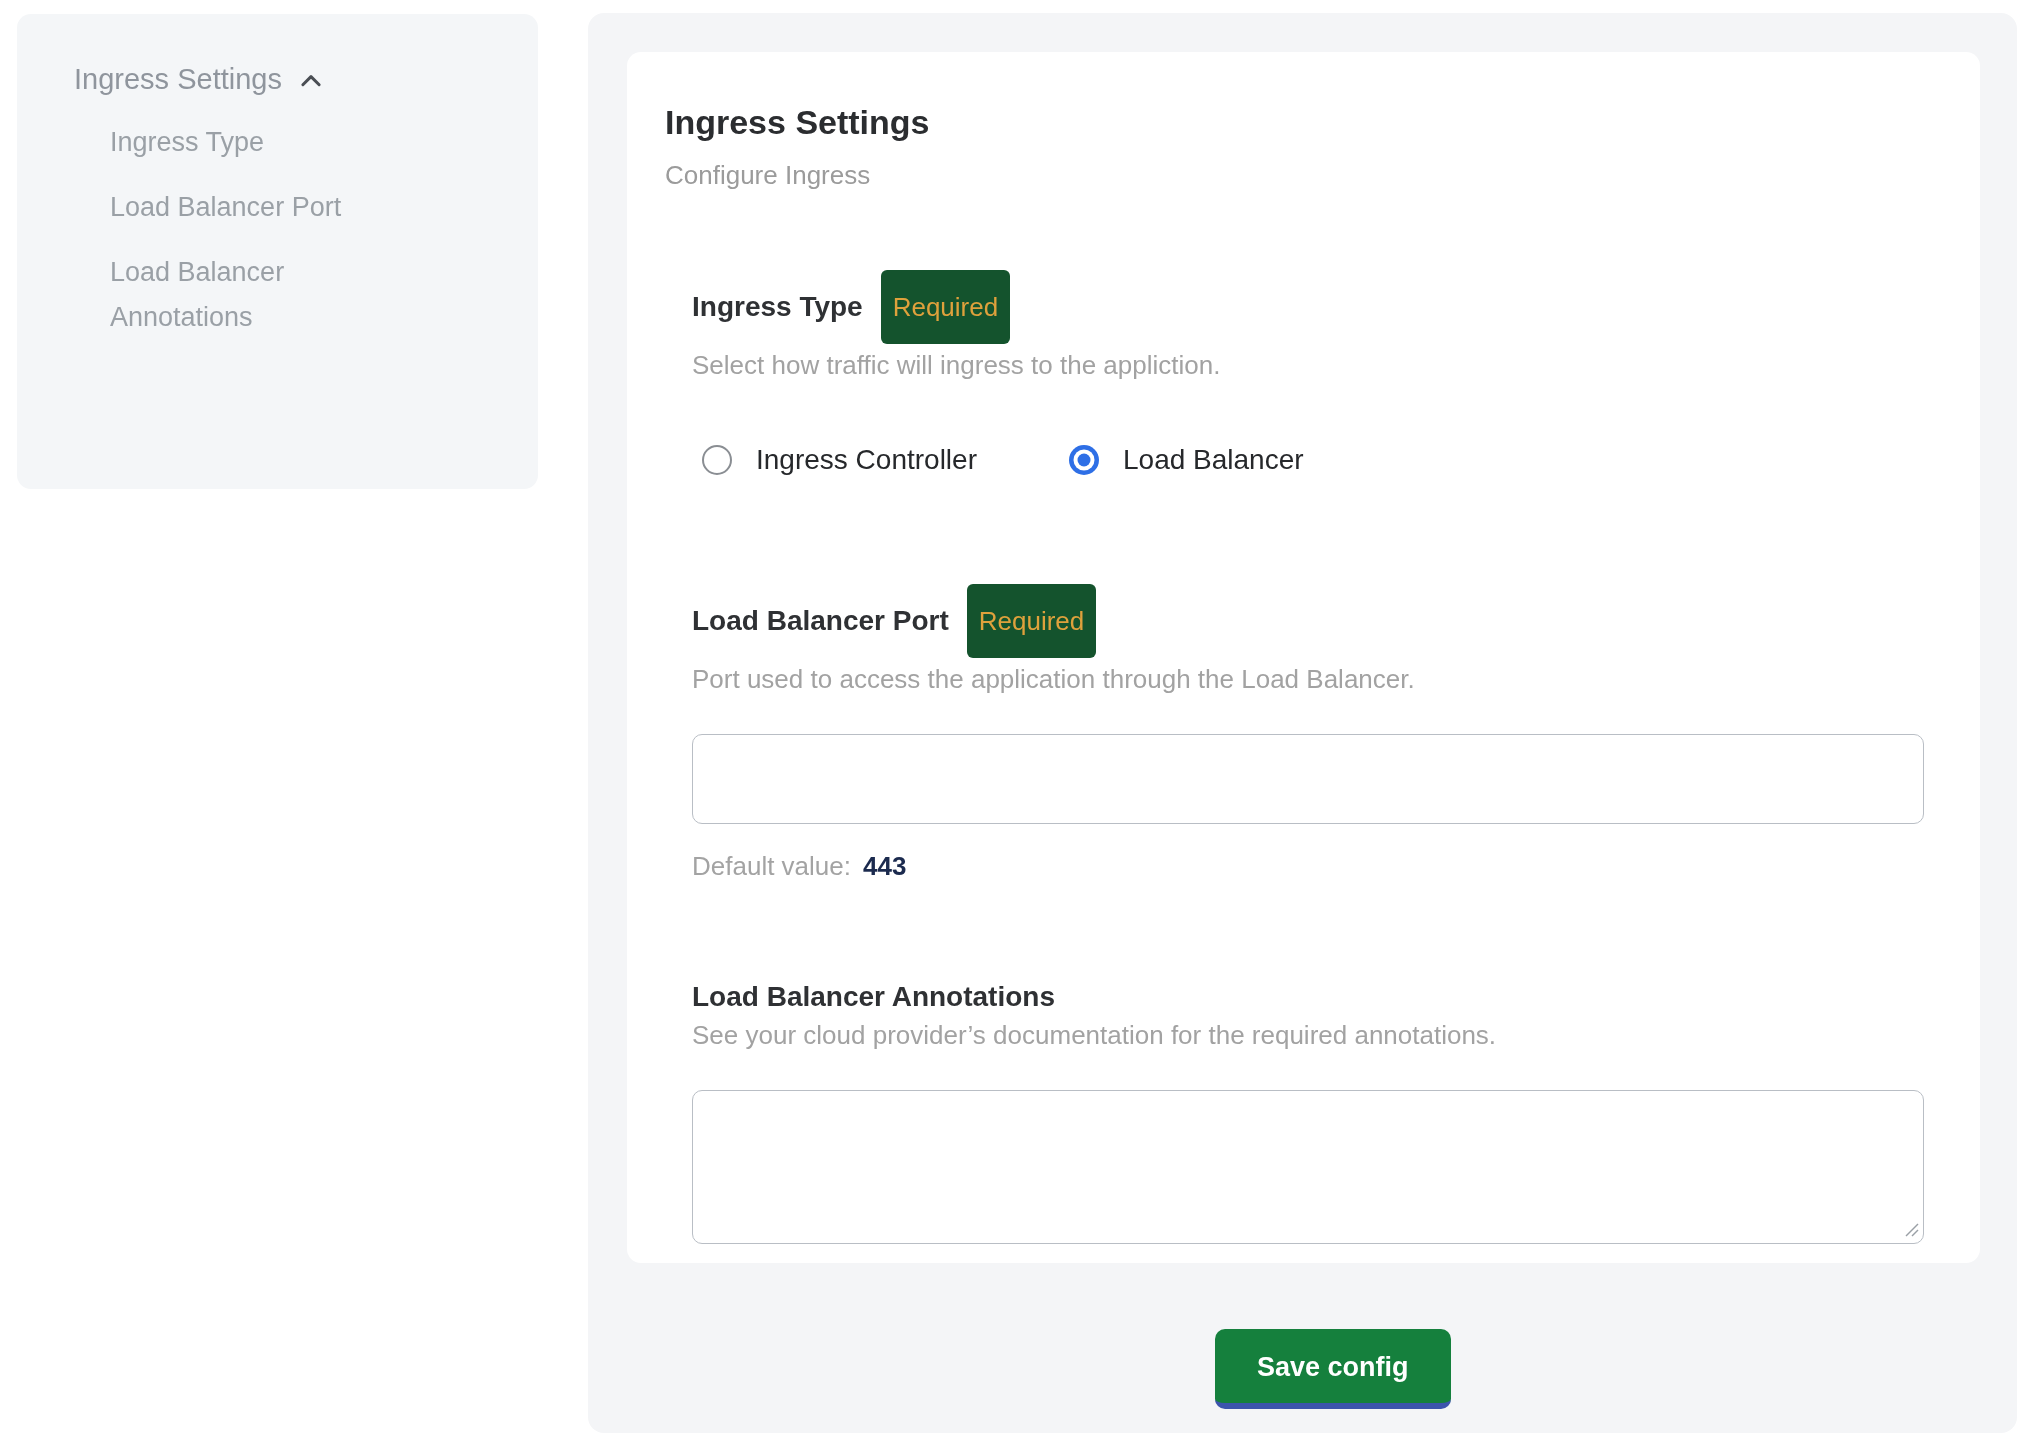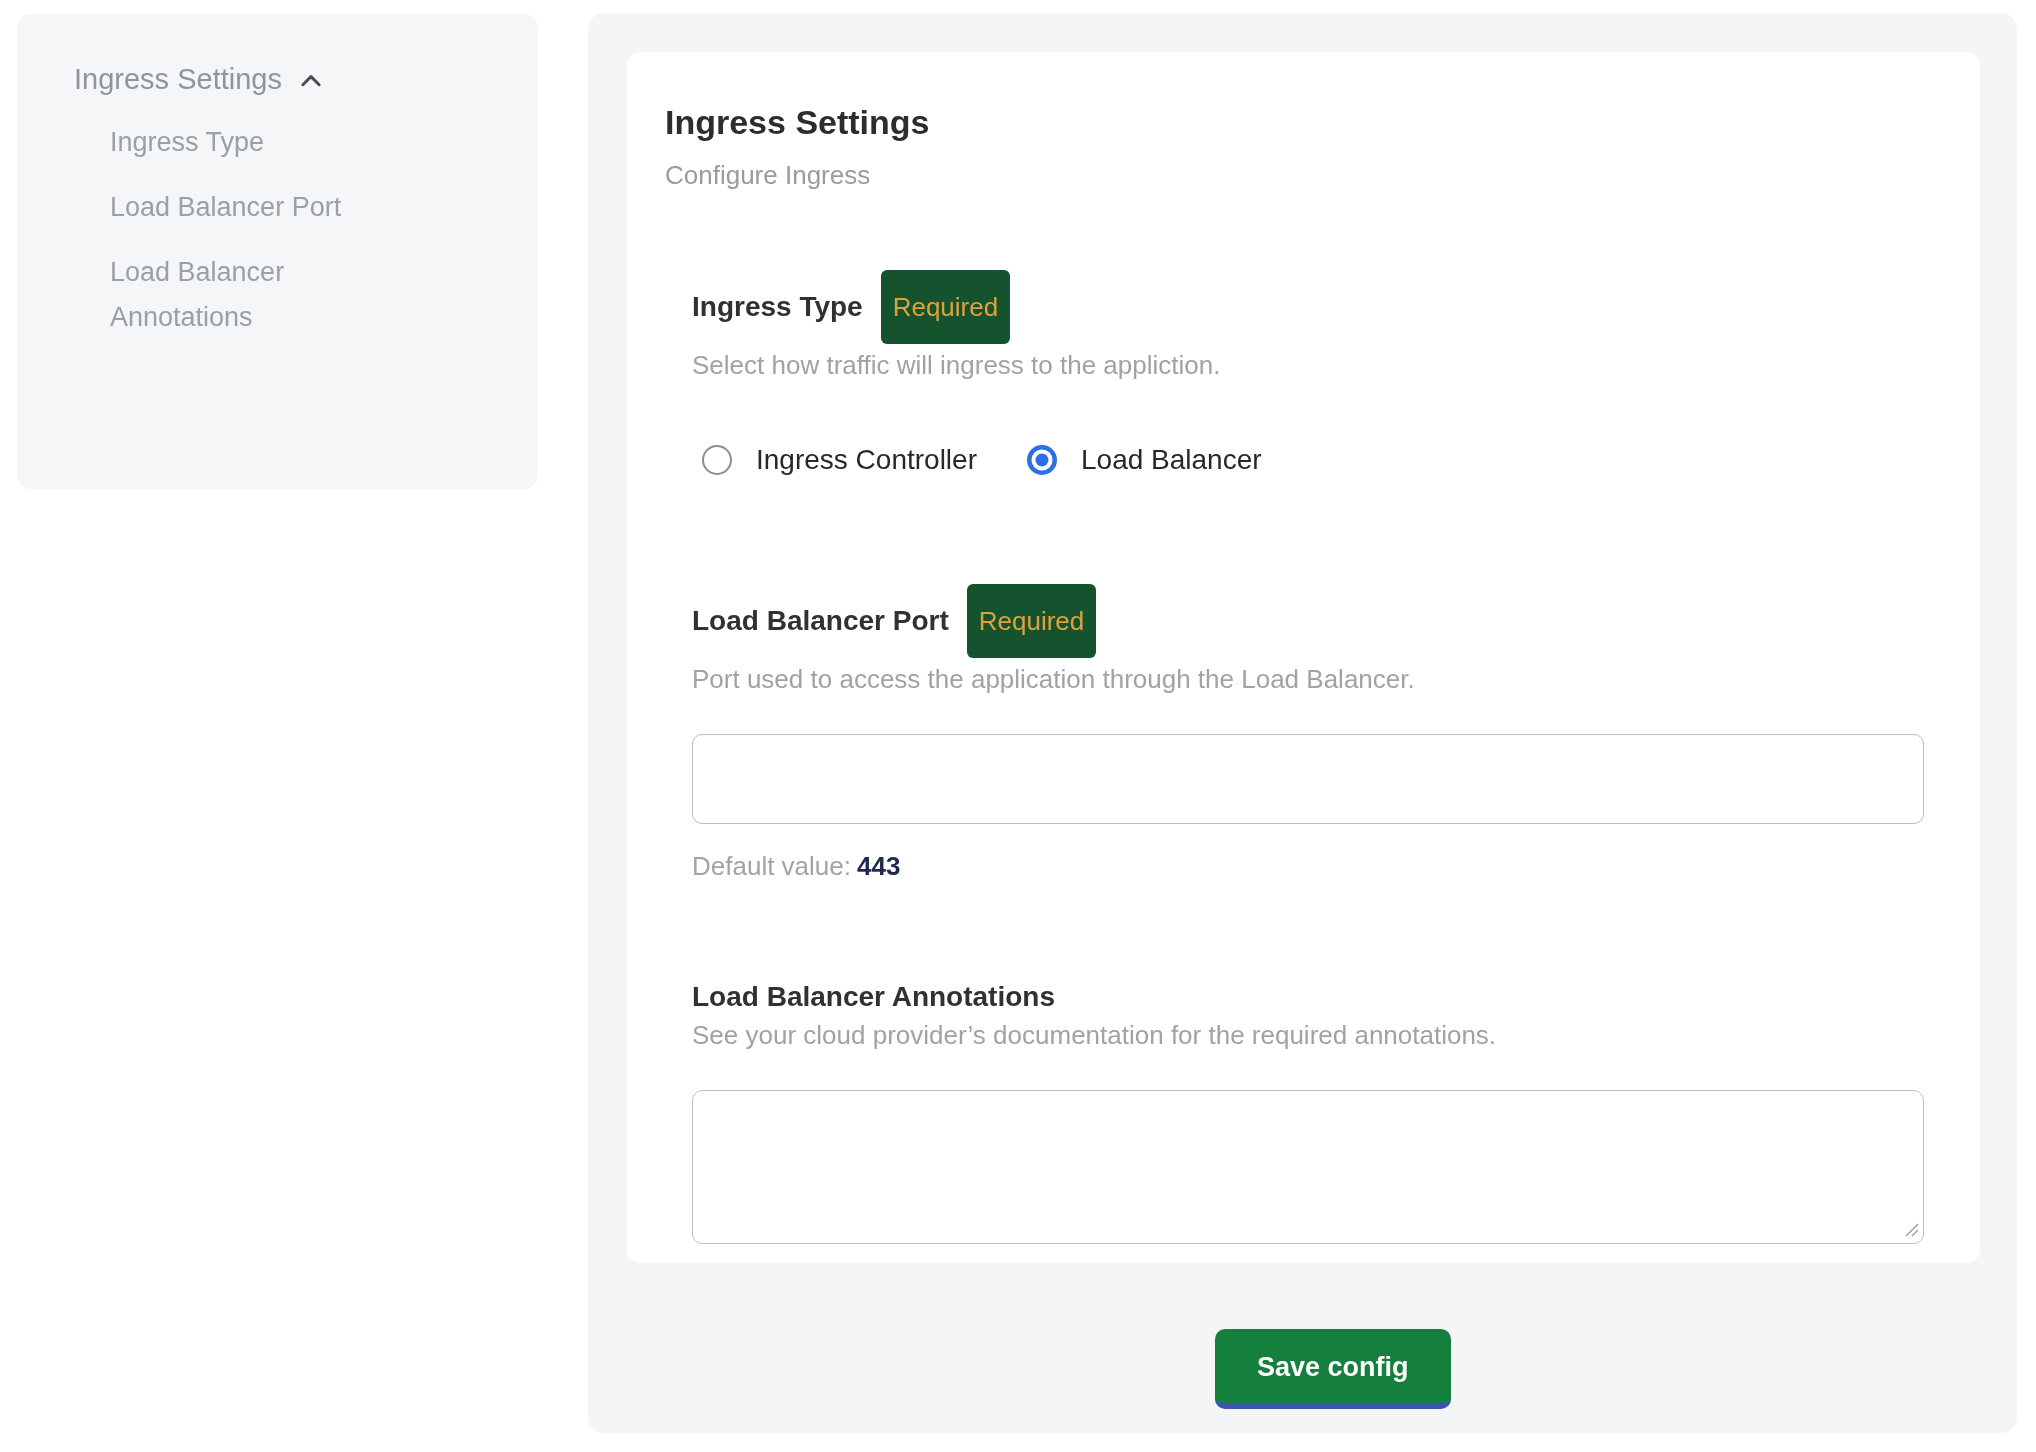--- a/index.html
+++ b/index.html
@@ -73,21 +73,21 @@
     padding: 24px 12px; border-radius: 6px;
   }
   .field-desc {
     margin-top: 6px;
     font-size: 26px; color: #a2a2a2; line-height: 30px;
   }
 
   
   .radio-row {
     margin-top: 64px;
-    display: flex; align-items: center; gap: 50px;
+    display: flex; align-items: center; gap: 92px;
     padding-left: 10px;
   }
   .radio-option { display: flex; align-items: center; gap: 24px; cursor: pointer; }
   .radio-circle {
     width: 30px; height: 30px; border-radius: 50%;
     border: 2px solid #8a8e93; background: #ffffff;
     flex: 0 0 auto;
   }
   .radio-circle.selected {
     border: none; background: #2e6fe6;
@@ -114,21 +114,21 @@
     border: 1.5px solid #b9bec5; border-radius: 10px;
     background: #ffffff;
     font-size: 26px; font-family: "Liberation Sans", sans-serif;
     padding: 0 20px; color: #2f3134;
     outline: none; display: block;
   }
   .default-row {
     margin-top: 26px;
     font-size: 26px; color: #a3a3a3; line-height: 32px;
   }
-  .default-value { color: #1b2a4e; font-weight: 700; margin-left: 6px; }
+  .default-value { color: #1b2a4e; font-weight: 700; margin-left: 12px; }
 
   .textarea-wrap { position: relative; margin-top: 40px; }
   .annotations-textarea {
     width: 100%; height: 154px;
     border: 1.5px solid #b9bec5; border-radius: 10px;
     background: #ffffff;
     font-size: 26px; font-family: "Liberation Sans", sans-serif;
     padding: 14px 20px; color: #2f3134;
     outline: none; resize: none; display: block;
   }

